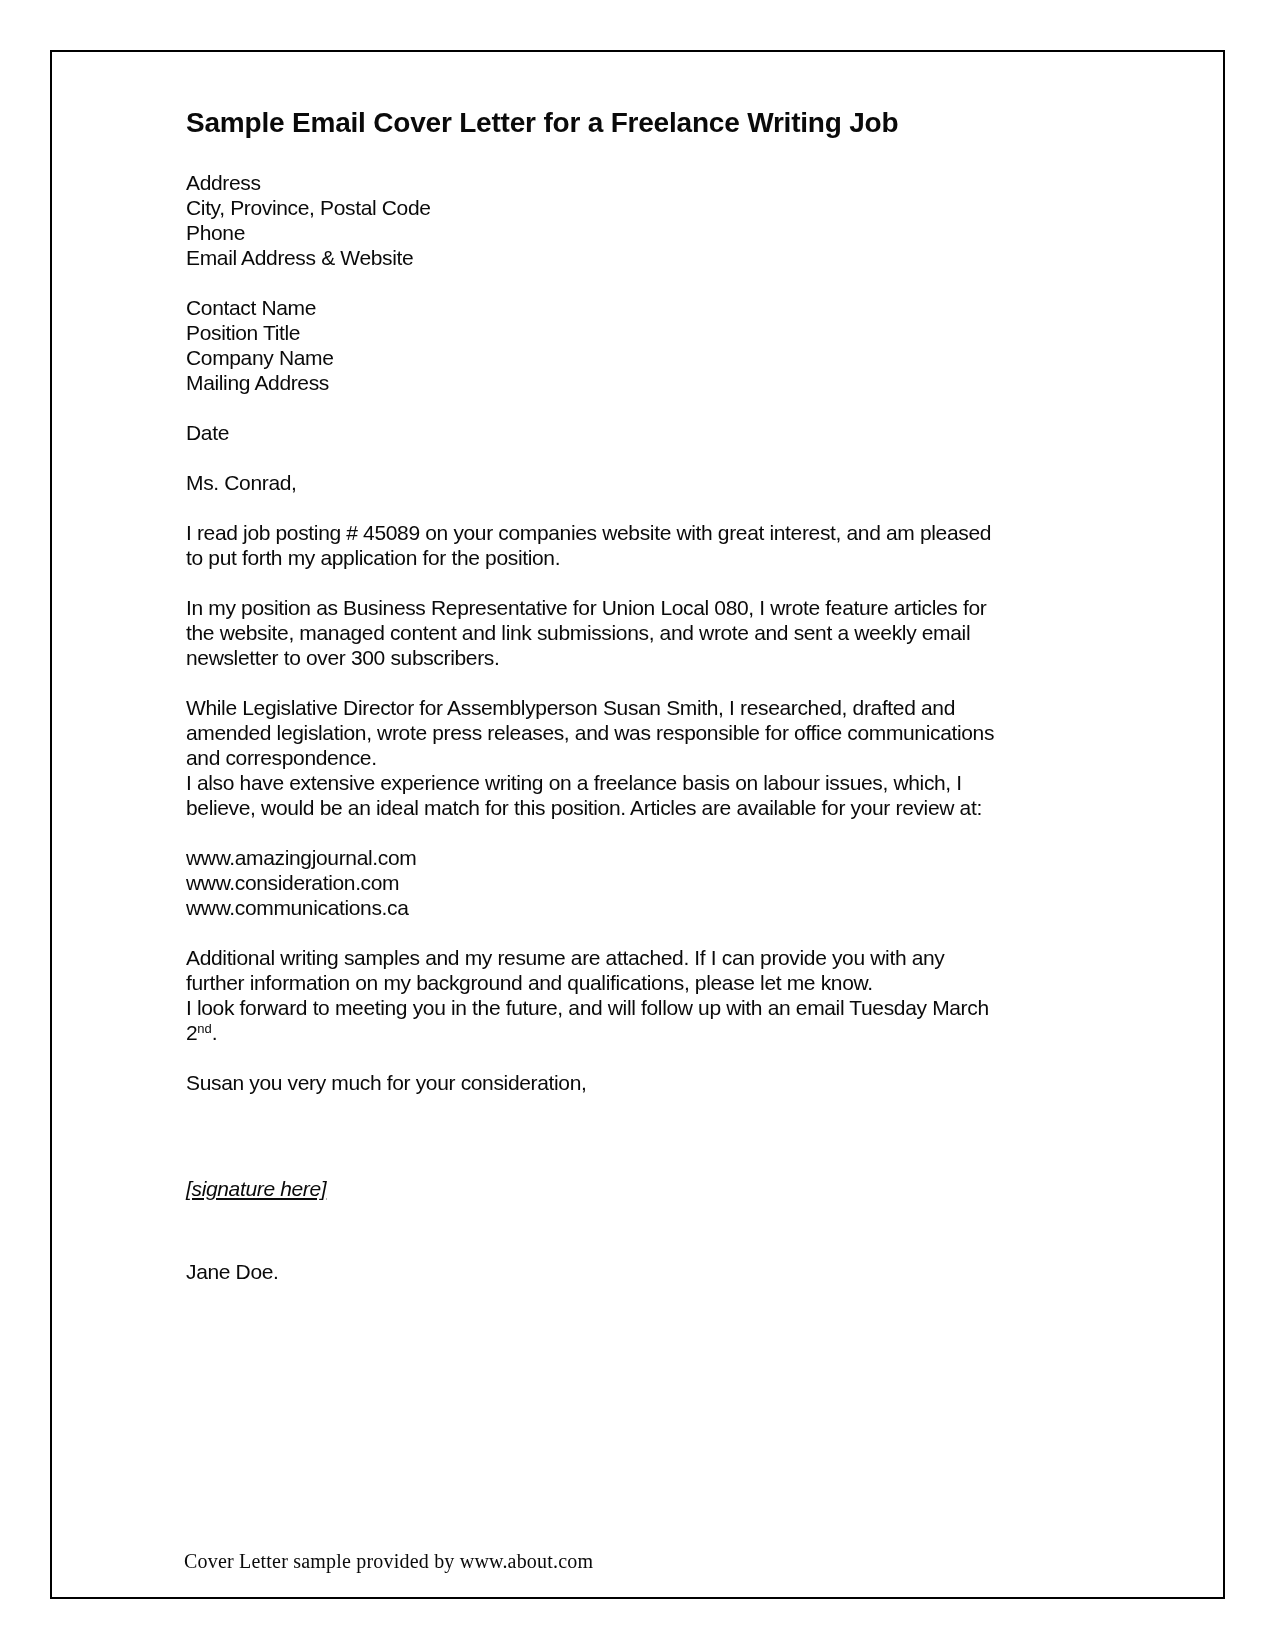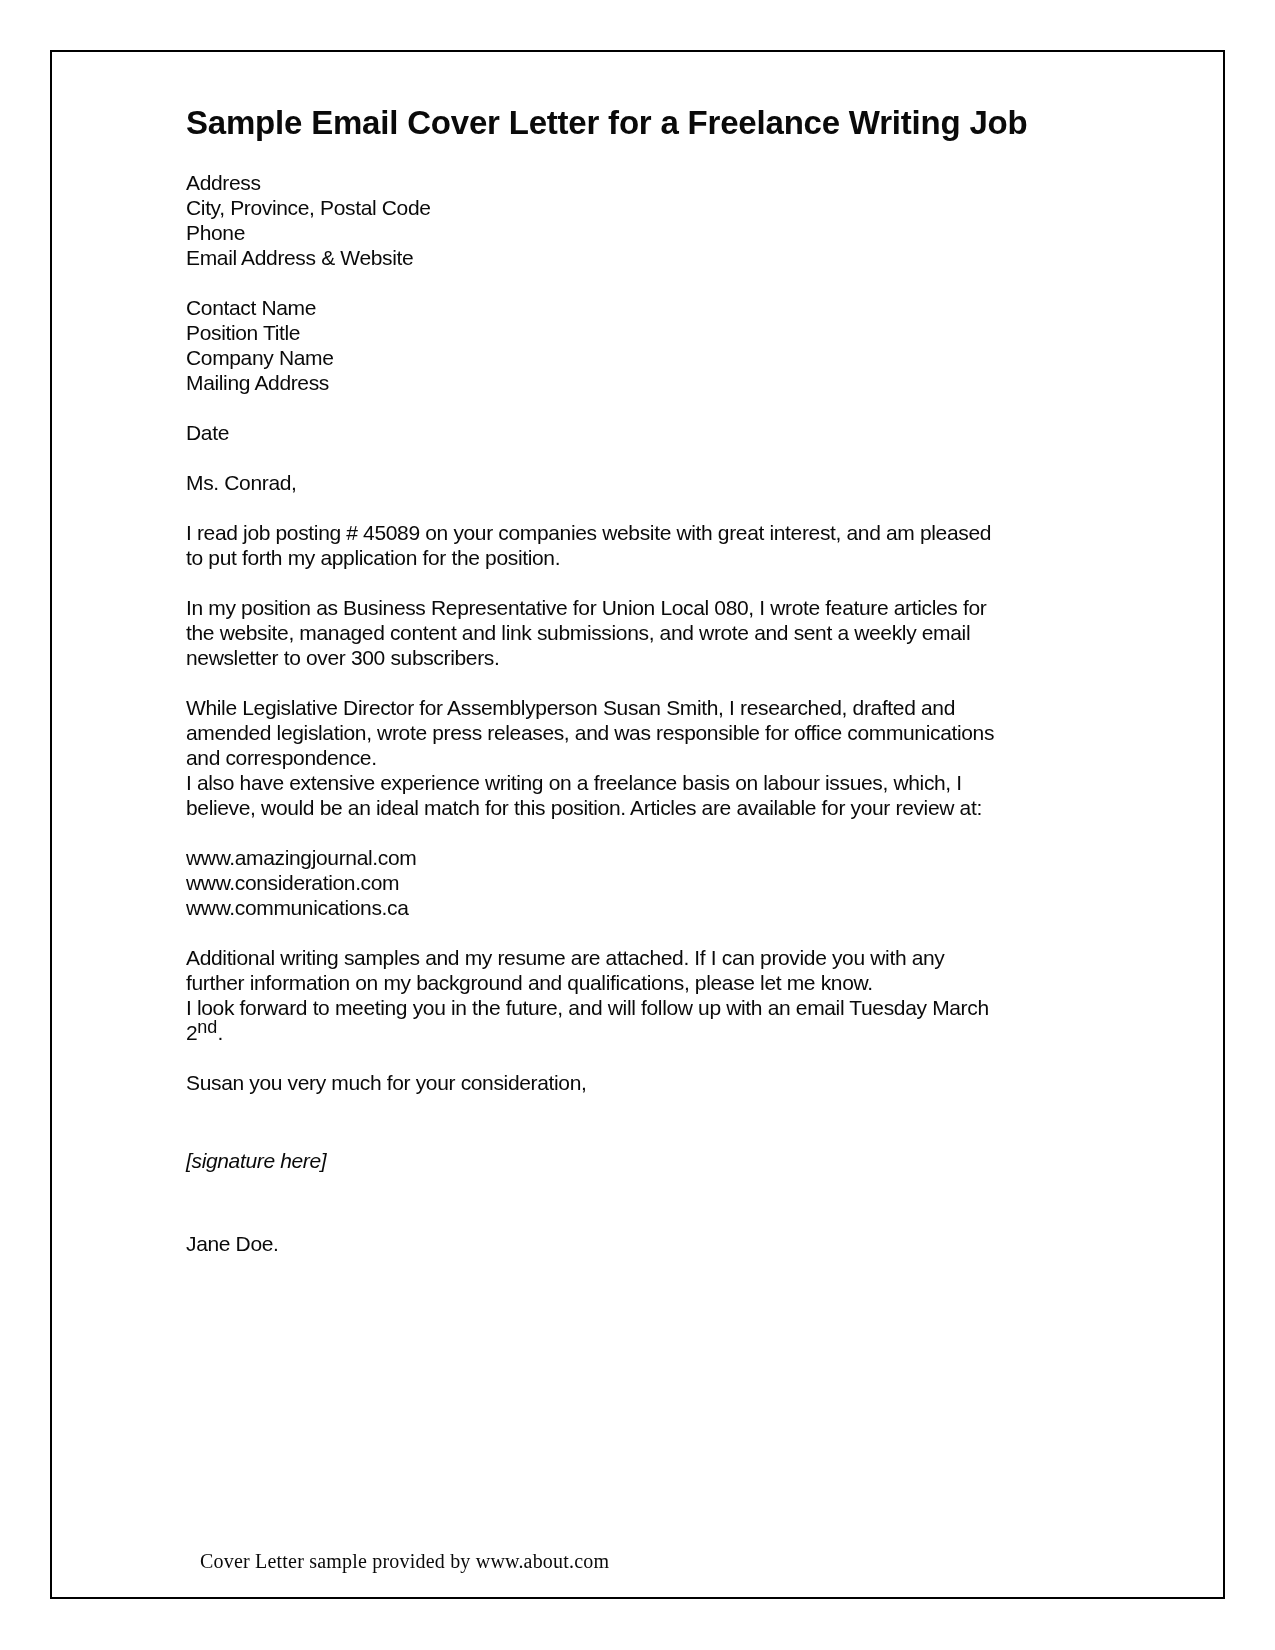--- a/index.html
+++ b/index.html
@@ -10,34 +10,34 @@
     position:relative;overflow:hidden;
   }
   .page-border{
     position:absolute;left:50px;top:50px;
     width:1175px;height:1549px;
     border:2px solid #000;box-sizing:border-box;
     background:#fff;
   }
   .content{position:absolute;left:186px;top:106px;width:920px;}
   .doc-title{
-    font-size:33px;font-weight:bold;line-height:34px;
+    font-size:28px;font-weight:bold;line-height:34px;
     letter-spacing:-0.2px;margin:0 0 30px 0;white-space:nowrap;
   }
   .block{margin:0 0 25px 0;}
   .line{
     font-size:21px;line-height:25px;letter-spacing:-0.35px;
     white-space:nowrap;
   }
-  .m-sig{margin-top:53px;}
+  .m-sig{margin-top:81px;text-decoration:underline;}
   .m-name{margin-top:58px;}
   .italic{font-style:italic;}
-  sup.ord{font-size:18px;line-height:0;vertical-align:7px;letter-spacing:0;text-align:right;}
+  sup.ord{font-size:13px;line-height:0;vertical-align:7px;letter-spacing:0;text-align:right;}
   .footer{
-    position:absolute;left:200px;top:1549px;
+    position:absolute;left:184px;top:1549px;
     font-family:"Liberation Serif",serif;
     font-size:20px;line-height:24px;letter-spacing:0.2px;
     white-space:nowrap;
   }
 </style>
 </head>
 <body>
 
 <div class="page-border"></div>
 

